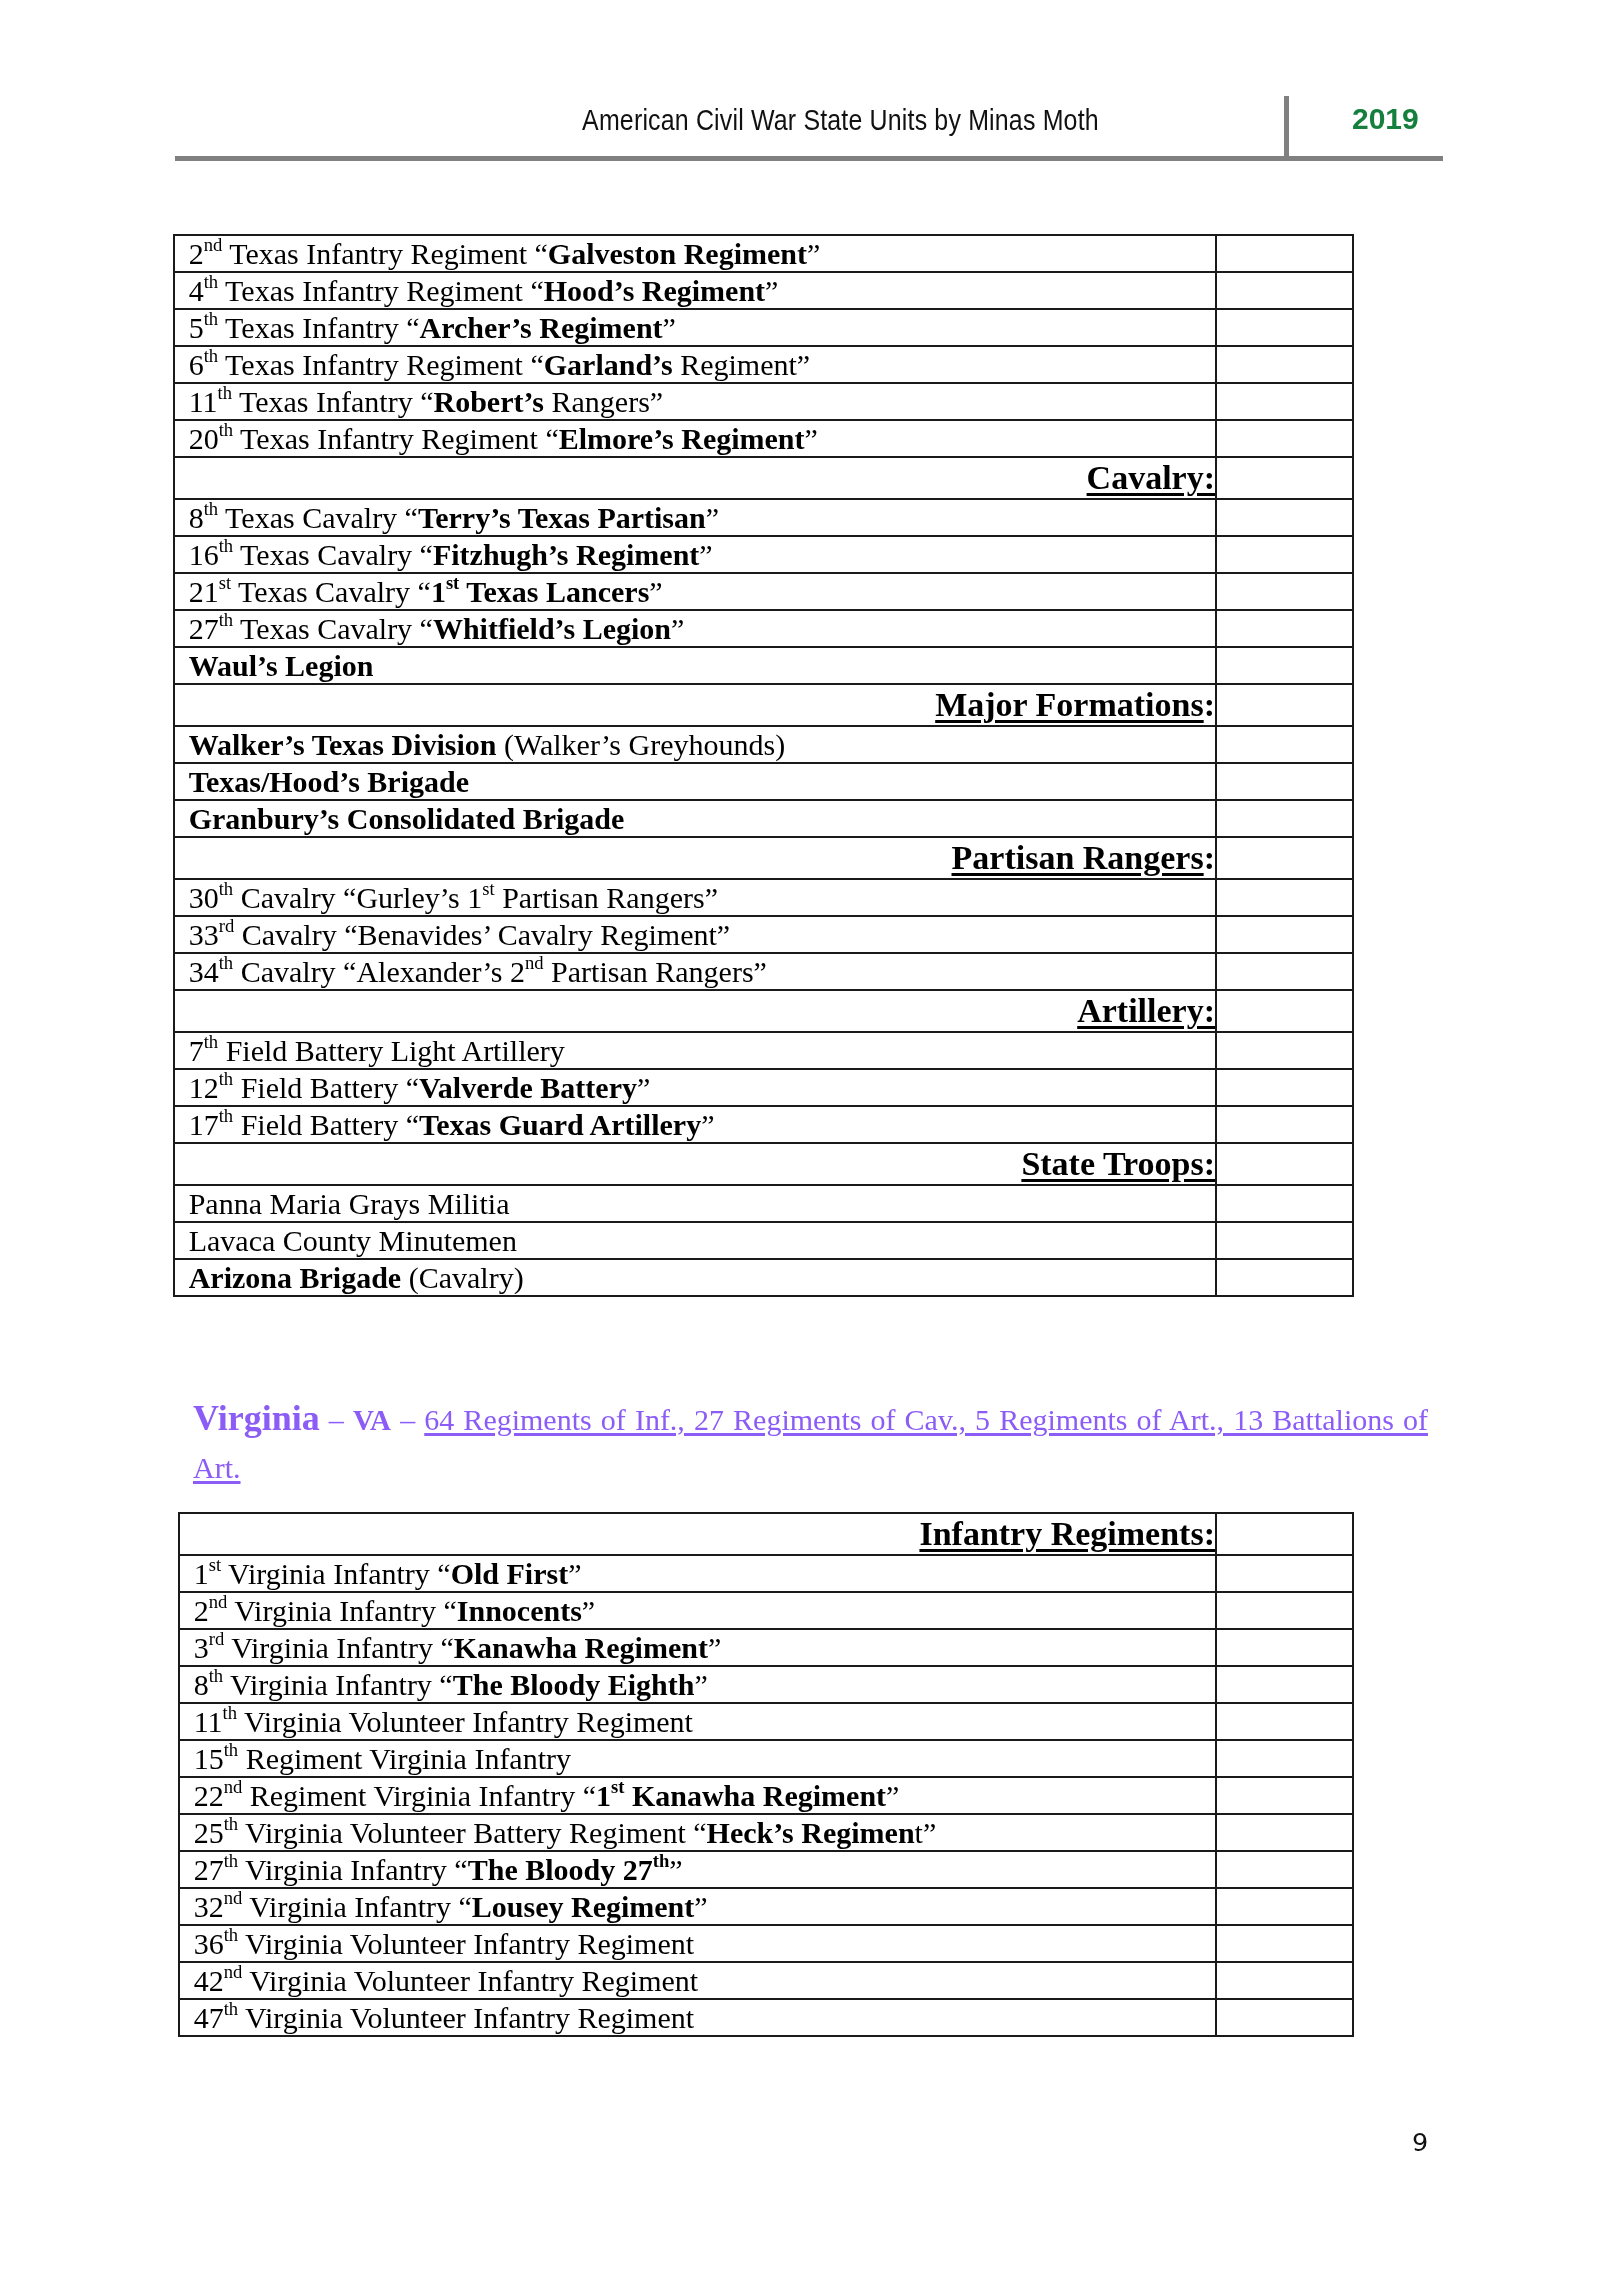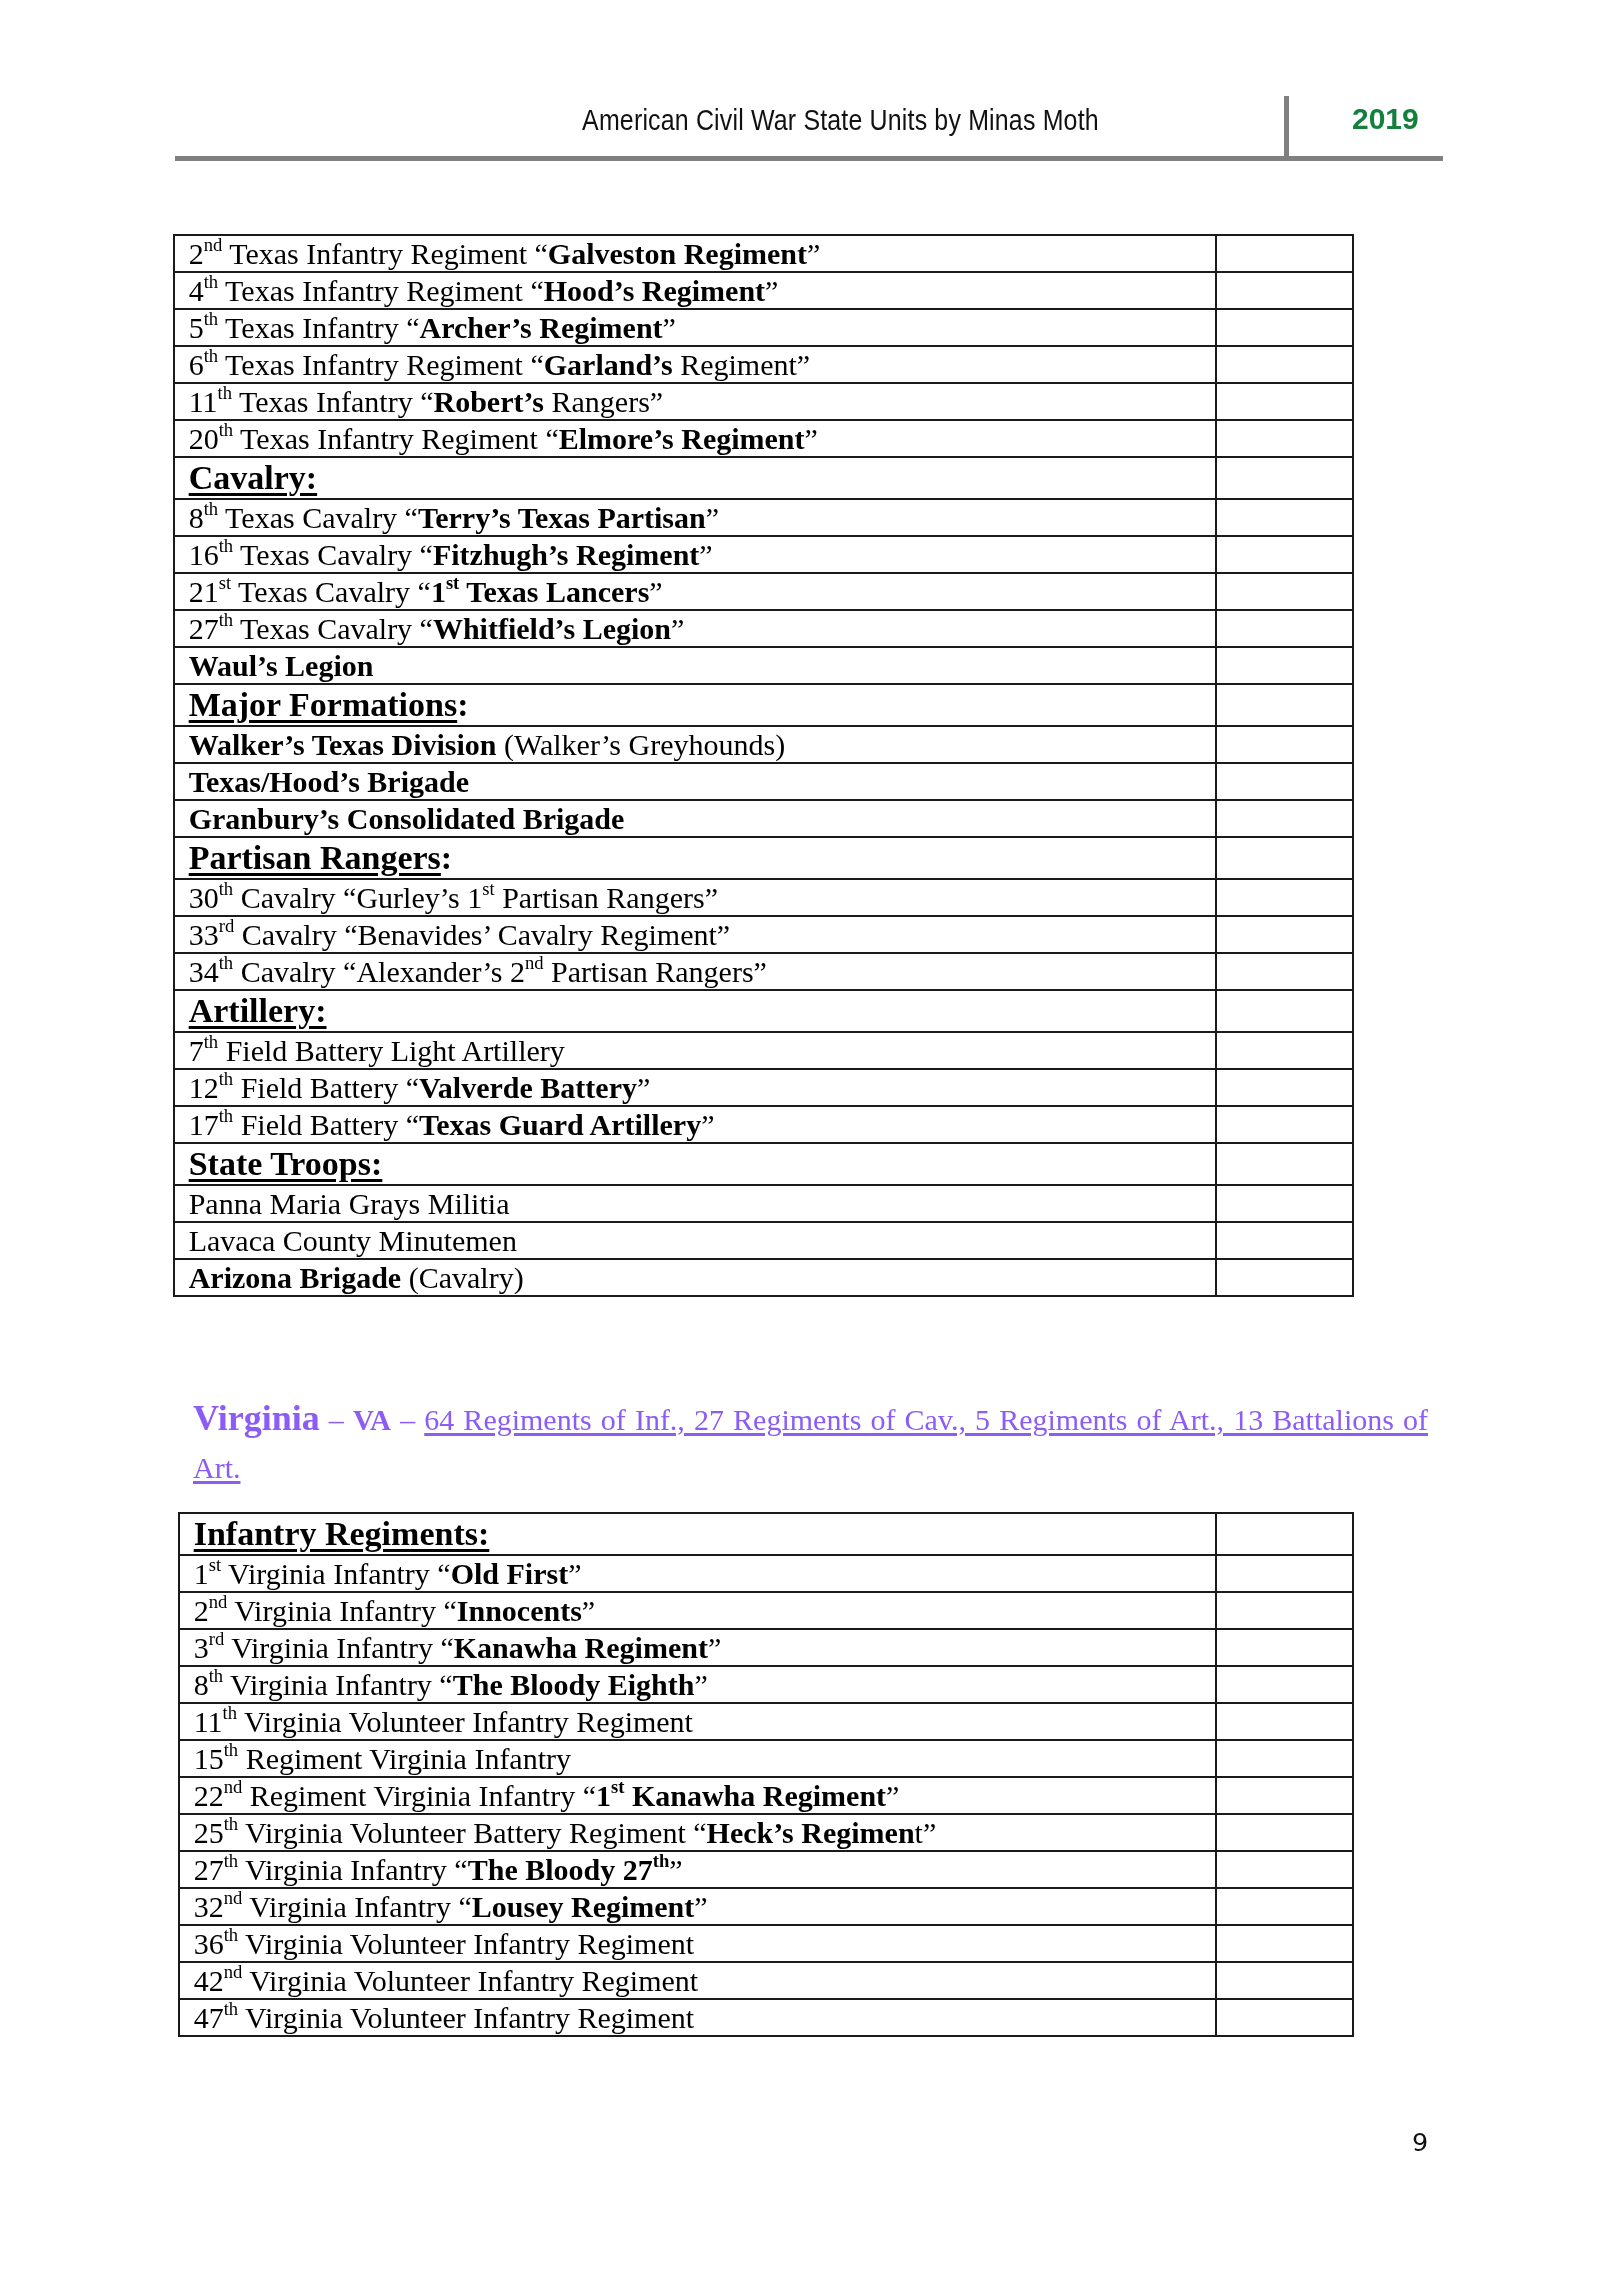--- a/index.html
+++ b/index.html
@@ -18,21 +18,21 @@
   }
   .header-rule { position: absolute; left: 175px; top: 156px; width: 1268px; height: 4.9px; background: #808080; }
 
   table.units {
     position: absolute; border-collapse: collapse;
     font-family: "Liberation Serif", serif; font-size: 30px; color: #000;
     table-layout: fixed;
   }
   table.units td { border: 2px solid #1a1a1a; padding: 0 0 0 13.7px; height: 35px; line-height: 35px; white-space: nowrap; overflow: hidden; }
   table.units td.check { padding: 0; }
-  table.units tr.section td { height: 40px; line-height: 40px; }
+  table.units tr.section td { height: 40px; line-height: 40px; text-align: right; }
   table.units tr.section td.label { font-size: 34px; font-weight: bold; }
   .ul { text-decoration: underline; text-decoration-thickness: 2.9px; text-underline-offset: 3.9px; }
   sup { font-size: 18.6px; line-height: 0; vertical-align: 12.7px; }
   b { font-weight: bold; }
   #table-texas { left: 173px; top: 198px; width: 1179px; margin-top: 36px; }
   #table-virginia { left: 178px; top: 1512px; width: 1174px; padding-left: 40px; }
 
   .state-heading {
     position: absolute; left: 193px; top: 1394px; width: 1235px;
     font-family: "Liberation Serif", serif; font-size: 30px; line-height: 48px; color: #8b5cf6;

